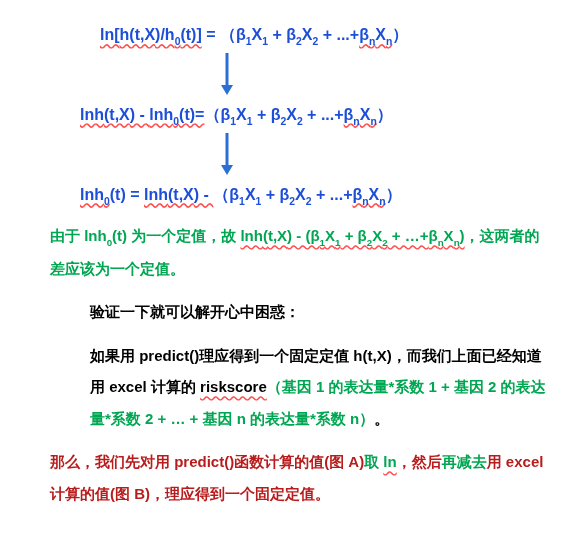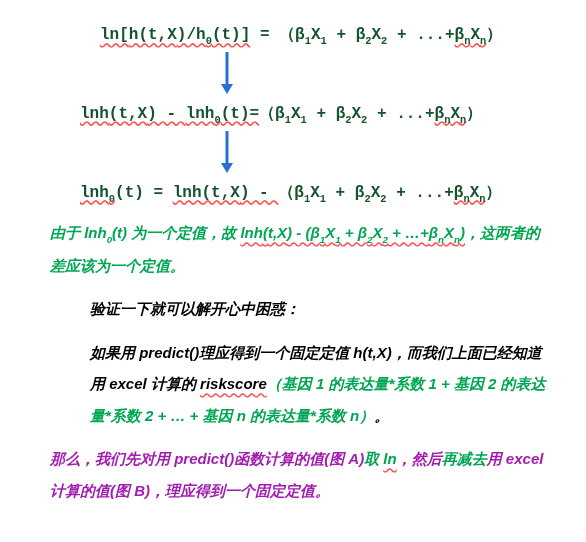--- a/index.html
+++ b/index.html
@@ -7,23 +7,23 @@
     padding: 20px 40px 20px 50px;
     font-family: "Microsoft YaHei", "SimSun", Arial, sans-serif;
     font-size: 15px;
     line-height: 1.4;
     background: #fff;
     width: 586px;
     box-sizing: border-box;
   }
   .eq-block { margin-bottom: 6px; }
   .eq {
-    color: #14532d;
+    color: #1d4ed8;
     font-weight: bold;
-    font-family: Liberation Mono, monospace;
+    font-family: Liberation Sans, sans-serif;
     font-size: 16px;
   }
   .eq-row {
     text-align: left;
     padding-left: 30px;
     margin: 4px 0;
   }
   .eq1 { padding-left: 50px; }
   .arrow-row {
     text-align: left;
@@ -38,24 +38,23 @@
   .sub {
     font-size: 0.65em;
     vertical-align: sub;
     position: relative;
     top: 0.1em;
   }
   .para {
     margin: 12px 0 0 0;
     line-height: 2.1;
     font-weight: bold;
-    font-style: italic;
   }
   .green { color: #00a651; }
-  .red   { color: #a21caf; }
+  .red   { color: #b91c1c; }
   .black { color: #000; margin-left: 40px; }
   svg.arrow { width: 14px; height: 42px; }
 </style>
 </head>
 <body>
 
 <div class="eq-block">
   <div class="eq-row eq1 eq">
     <span class="wavy"><span>ln[</span><span>h(t,X</span><span>)/h</span><span class="sub">0</span><span>(t)]</span></span><span> = </span><span>（</span><span>β</span><span class="sub">1</span><span>X</span><span class="sub">1</span><span> + </span><span>β</span><span class="sub">2</span><span>X</span><span class="sub">2</span><span> + ...+</span><span class="wavy"><span>β</span><span class="sub">n</span><span>X</span><span class="sub">n</span></span><span>）</span>
   </div>

